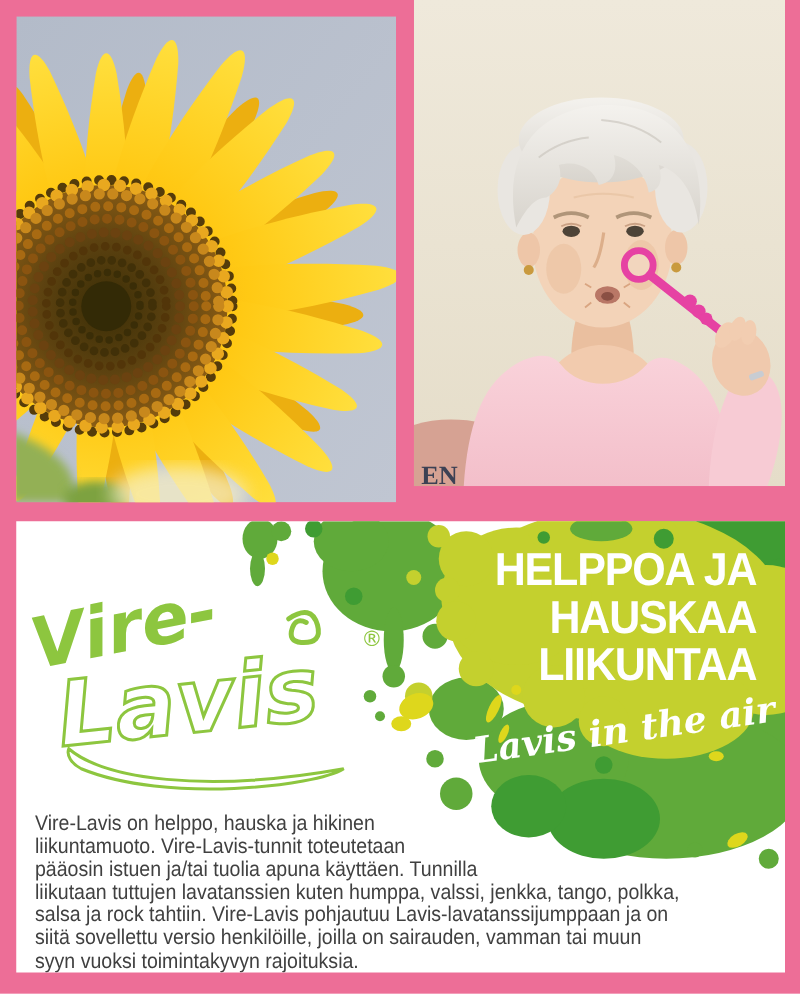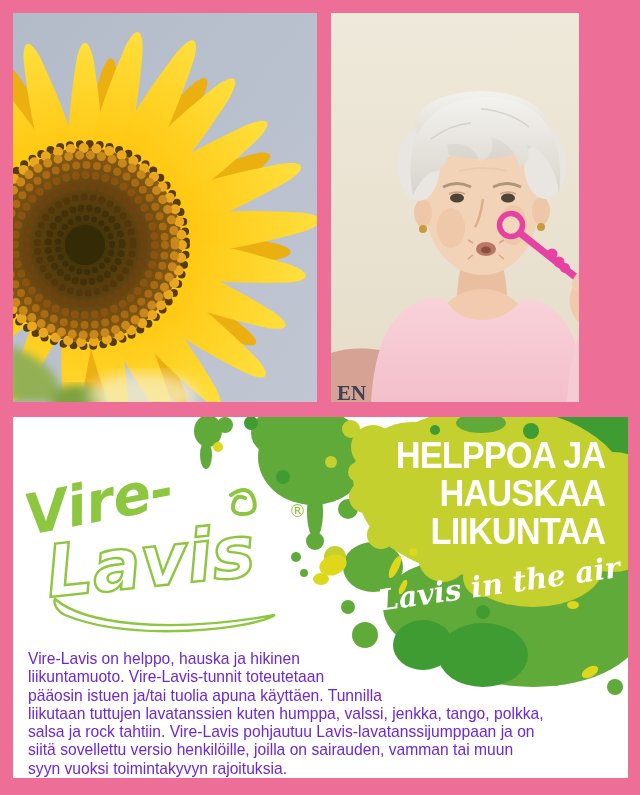--- a/index.html
+++ b/index.html
@@ -1,31 +1,31 @@
 <!DOCTYPE html>
 <html><head>
 <meta charset="utf-8">
 <style>
   html,body{margin:0;padding:0;}
   body{width:640px;height:795px;font-family:"Liberation Sans",sans-serif;}
   .poster{position:relative;width:640px;height:795px;background:#ed6e97;overflow:hidden;}
   .photo{position:absolute;overflow:hidden;}
   .photo svg{display:block;}
   .photo-sunflower{left:13px;top:13px;width:304px;height:389px;}
-  .photo-woman{left:331px;top:13px;width:248px;height:389px;text-decoration:underline;}
+  .photo-woman{left:331px;top:0;width:297px;height:389px;text-decoration:underline;}
   .panel{position:absolute;left:13px;top:417px;width:615px;height:361px;background:#ffffff;overflow:hidden;}
   .splatter{position:absolute;left:0;top:0;width:615px;height:361px;}
   .logo{position:absolute;left:0;top:30px;width:320px;height:220px;}
   .headline{position:absolute;top:20px;right:23px;text-align:right;color:#ffffff;
             font-weight:bold;font-size:37px;line-height:38px;letter-spacing:-1px;
             transform:scaleX(.93);transform-origin:top right;}
   .tagline{position:absolute;top:133px;right:8px;color:#ffffff;
            font-family:"DejaVu Serif",serif;font-style:italic;font-weight:bold;
            font-size:29px;transform:rotate(-8deg);transform-origin:right center;white-space:nowrap;}
-  .body-text{position:absolute;left:15px;top:233px;color:#6d28d9;font-size:17px;line-height:18.3px;}
+  .body-text{position:absolute;left:15px;top:233px;color:#404040;font-size:17px;line-height:18.3px;}
   .body-text .line{white-space:nowrap;transform:scaleX(.92);transform-origin:left center;}
 </style>
 </head>
 <body>
 
 <div class="poster">
 
   <div class="photo photo-sunflower">
     <svg width="304" height="389" viewBox="0 0 304 389">
       <defs>

